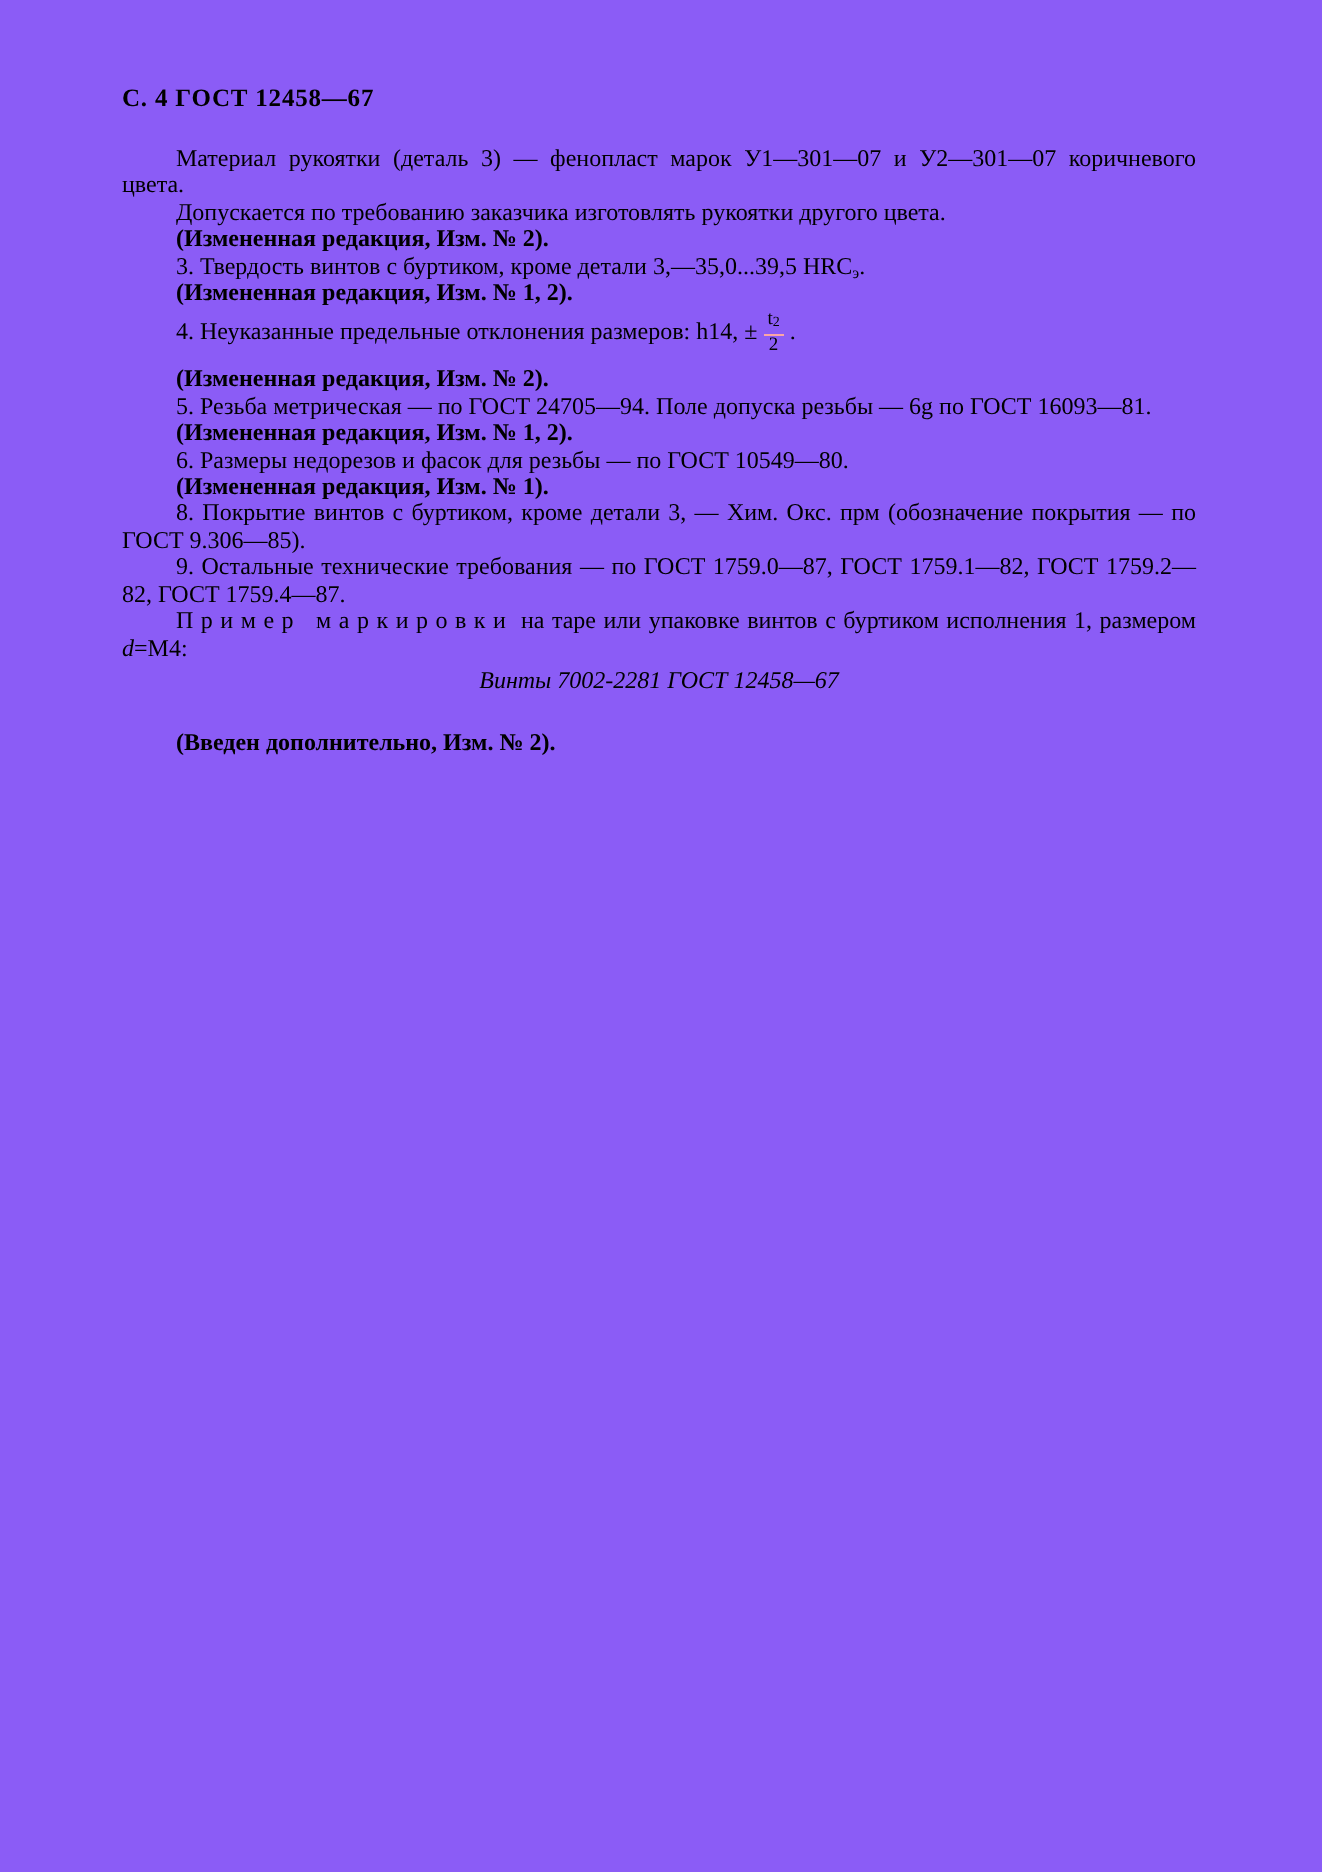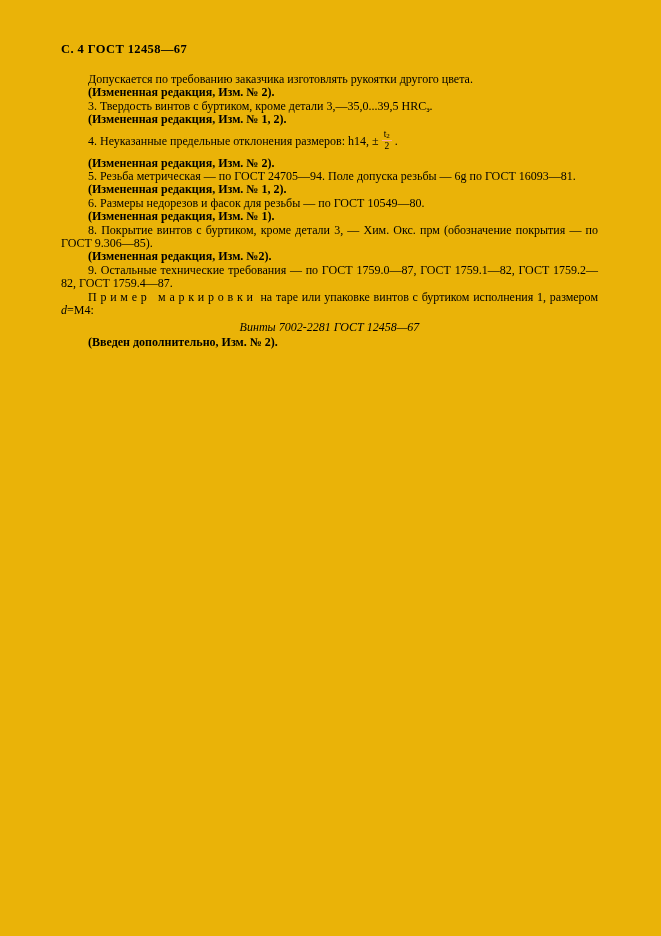--- a/index.html
+++ b/index.html
@@ -4,21 +4,21 @@
 <style>
   html, body {
     margin: 0;
     padding: 0;
     background: #ffffff;
   }
   .page {
     position: relative;
     width: 661px;
     height: 936px;
-    background: #eab308;
+    background: #8b5cf6;
     box-sizing: border-box;
     padding: 42px 63px 0 61px;
     font-family: "Liberation Serif", serif;
     color: #000000;
     overflow: hidden;
   }
   .doc-header {
     font-weight: bold;
     font-size: 12.5px;
     line-height: 14px;
@@ -36,21 +36,21 @@
     font-weight: bold;
     text-align: left;
   }
   .doc p.tall {
     margin: 3px 0 5px 0;
   }
   .doc p.designation {
     text-align: center;
     text-indent: 0;
     font-style: italic;
-    margin: 3px 0 2px 0;
+    margin: 3px 0 18px 0;
   }
   .pre {
     white-space: pre-wrap;
   }
   sub.sm {
     font-size: 8px;
     vertical-align: -2px;
     line-height: 0;
   }
   .frac {
@@ -80,20 +80,21 @@
 </style>
 </head>
 <body>
 
 <div class="page">
 
   <div class="doc-header">С. 4 ГОСТ 12458—67</div>
 
   <div class="doc">
 
+    <p>Материал рукоятки (деталь 3) — фенопласт марок У1—301—07 и У2—301—07 коричневого цвета.</p>
 
     <p>Допускается по требованию заказчика изготовлять рукоятки другого цвета.</p>
 
     <p class="rev">(Измененная редакция, Изм. № 2).</p>
 
     <p><span>3. Твердость винтов с буртиком, кроме детали 3,—35,0...39,5 HRC</span><sub class="sm">э</sub><span>.</span></p>
 
     <p class="rev">(Измененная редакция, Изм. № 1, 2).</p>
 
     <p class="tall"><span>4. Неуказанные предельные отклонения размеров: h14, ± </span><span class="frac"><span class="num"><span>t</span><sub>2</sub></span><span class="den">2</span></span><span class="pre"> .</span></p>
@@ -104,21 +105,20 @@
 
     <p class="rev">(Измененная редакция, Изм. № 1, 2).</p>
 
     <p>6. Размеры недорезов и фасок для резьбы — по ГОСТ 10549—80.</p>
 
     <p class="rev">(Измененная редакция, Изм. № 1).</p>
 
 
     <p>8. Покрытие винтов с буртиком, кроме детали 3, — Хим. Окс. прм (обозначение покрытия — по ГОСТ 9.306—85).</p>
 
-    <p class="rev">(Измененная редакция, Изм. №2).</p>
 
     <p>9. Остальные технические требования — по ГОСТ 1759.0—87, ГОСТ 1759.1—82, ГОСТ 1759.2—82, ГОСТ 1759.4—87.</p>
 
 
     <p><span class="pre">П р и м е р   м а р к и р о в к и</span><span class="pre">  на таре или упаковке винтов с буртиком исполнения 1, размером </span><i class="var">d</i><span>=М4:</span></p>
 
     <p class="designation">Винты 7002-2281 ГОСТ 12458—67</p>
 
 
     <p class="rev">(Введен дополнительно, Изм. № 2).</p>

